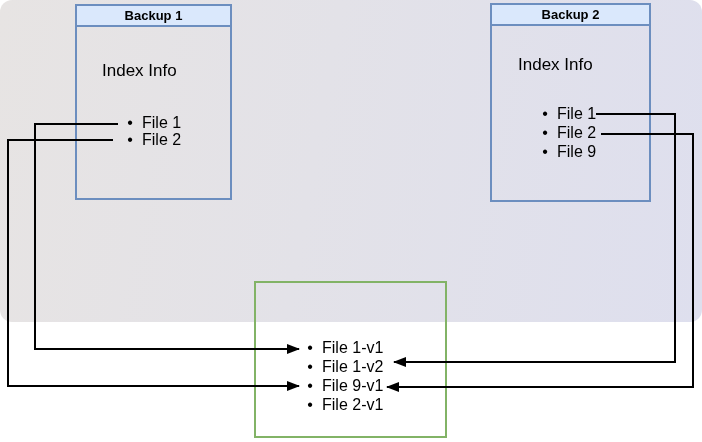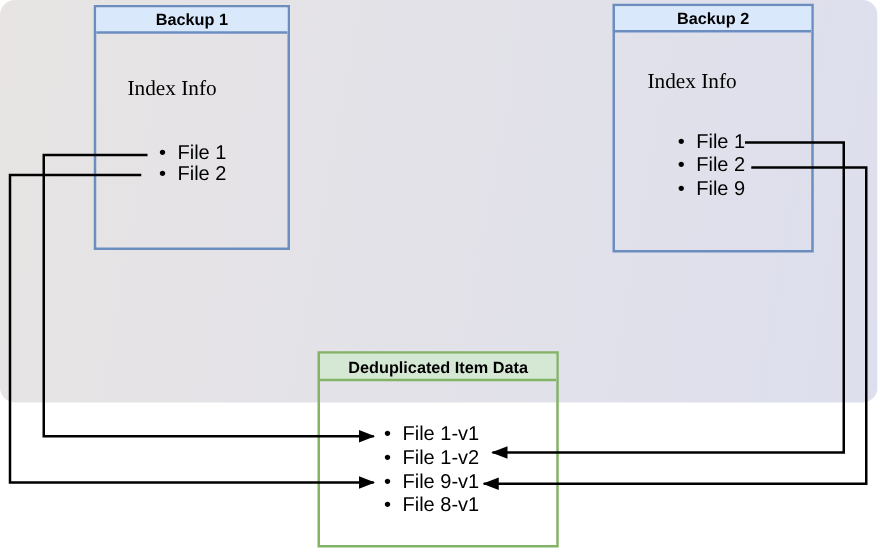--- a/index.html
+++ b/index.html
@@ -33,21 +33,20 @@
     font-weight: bold;
     color: #000;
   }
   .blue .box-header  { background: #dae8fc; border-bottom: 2px solid #6c8ebf; height: 21px; }
   .green .box-header { background: #d5e8d4; border-bottom: 2px solid #82b366; height: 22px; }
   .section-label {
     position: absolute;
     font-size: 17px;
     color: #000;
     white-space: nowrap;
-    font-family: Liberation Serif, serif;
   }
   ul.file-list {
     position: absolute;
     margin: 0;
     padding: 0;
     list-style: none;
   }
   ul.file-list li {
     display: flex;
     align-items: center;
@@ -116,37 +115,36 @@
           <span>File 2</span>
         </li>
       <li>
           <span class="dot">•</span>
           <span>File 9</span>
         </li>
     </ul>
   </div>
 
   <div class="box green" id="dedup">
-    <div class="box-header">Deduplicated Item Data</div>
     <ul class="file-list li-19">
       <li>
           <span class="dot">•</span>
           <span>File 1-v1</span>
         </li>
       <li>
           <span class="dot">•</span>
           <span>File 1-v2</span>
         </li>
       <li>
           <span class="dot">•</span>
           <span>File 9-v1</span>
         </li>
       <li>
           <span class="dot">•</span>
-          <span>File 8-v1</span>
+          <span>File 2-v1</span>
         </li>
     </ul>
   </div>
 
   <svg class="arrows" viewBox="0 0 702 442" xmlns="http://www.w3.org/2000/svg">
     <defs>
       <marker id="arrowhead" markerUnits="userSpaceOnUse" markerWidth="14" markerHeight="12" refX="12" refY="5" orient="auto">
         <path d="M0,0 L13,5 L0,10 z" fill="#000"></path>
       </marker>
     </defs>

